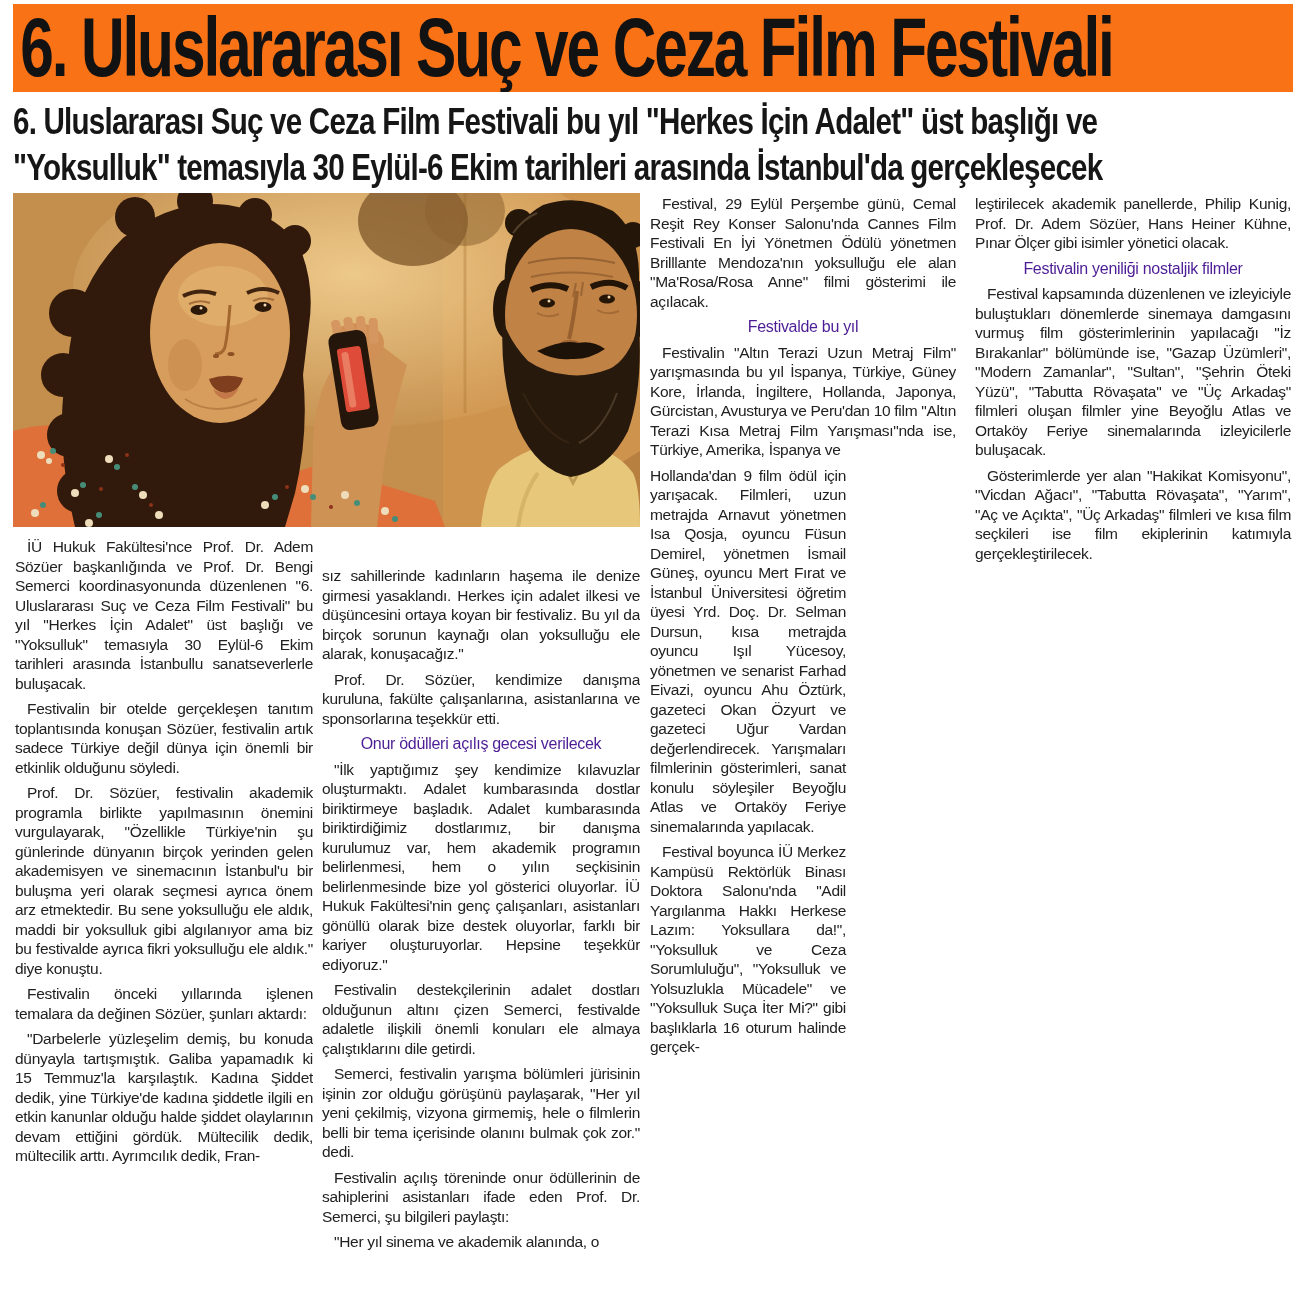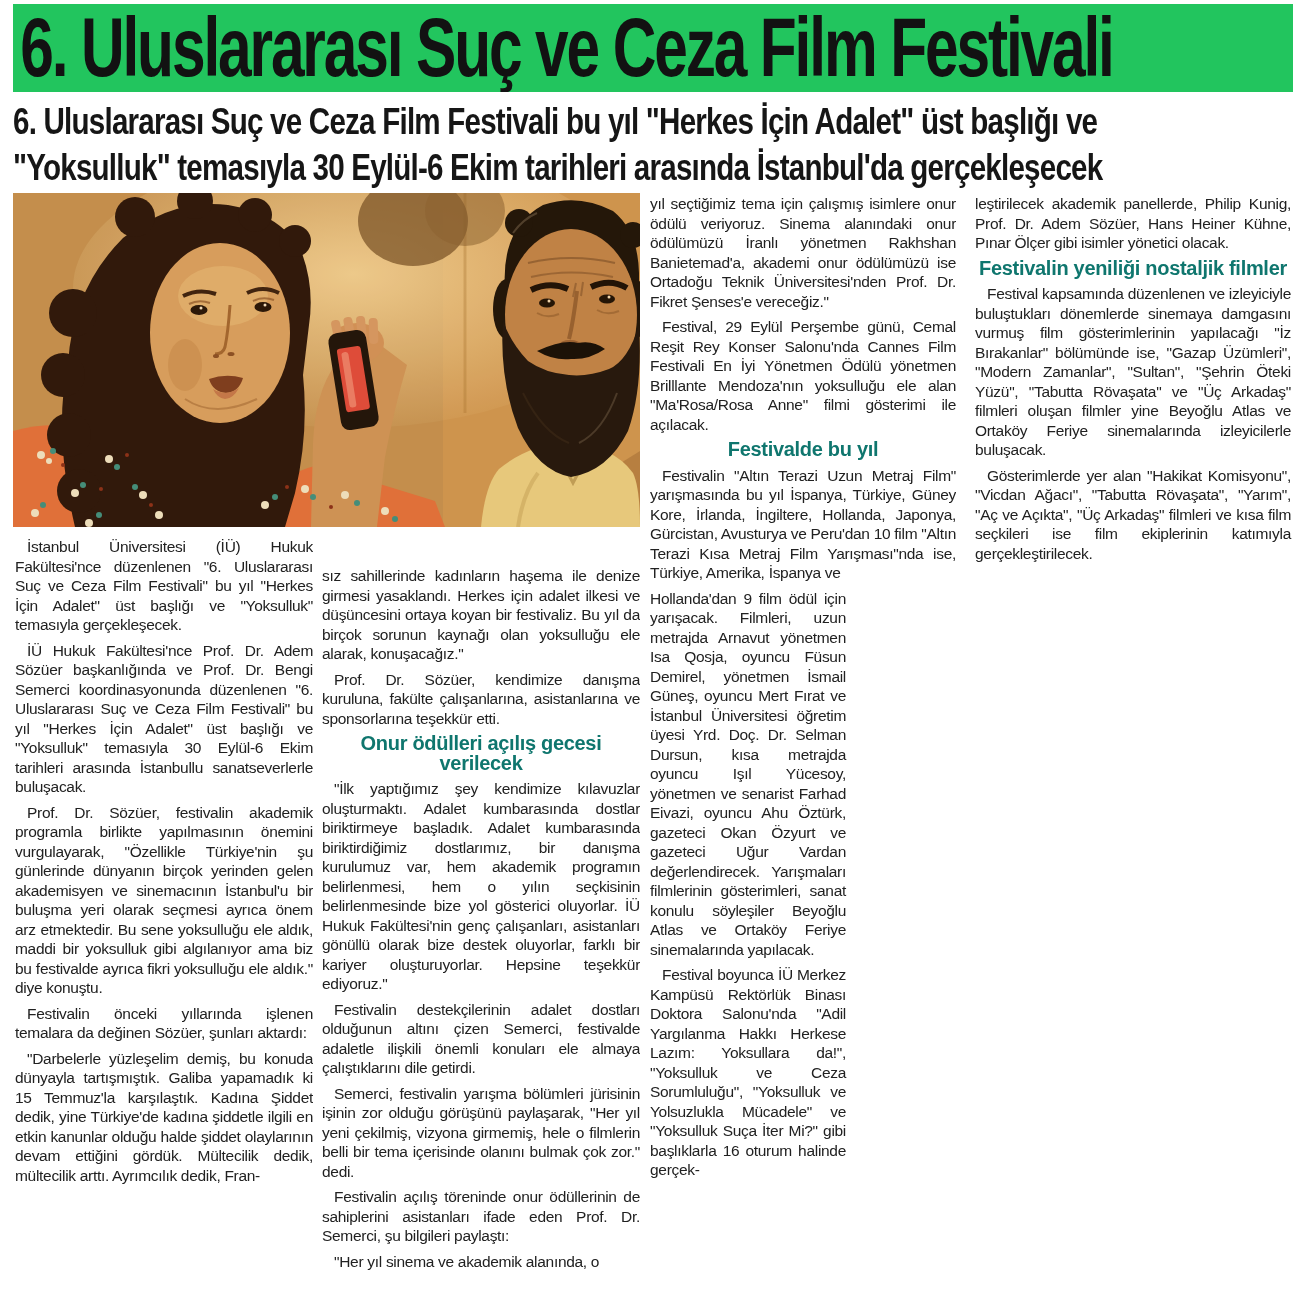--- a/index.html
+++ b/index.html
@@ -4,21 +4,21 @@
 <style>
   html,body{margin:0;padding:0;}
   body{
     width:1300px;height:1306px;background:#ffffff;
     font-family:"Liberation Sans",sans-serif;color:#1d1d1d;
     position:relative;overflow:hidden;
   }
   .page{position:absolute;left:0;top:0;width:1300px;height:1306px;}
   .masthead{
     position:absolute;left:13px;top:4px;width:1280px;height:88px;
-    background:#22c55e;overflow:hidden;
+    background:#f97316;overflow:hidden;
   }
   .masthead-text{
     display:inline-block;white-space:nowrap;
     font-size:84px;font-weight:bold;letter-spacing:-3px;
     transform:scaleX(.72);transform-origin:0 50%;
     line-height:86px;padding-left:10px;color:#121212;
   }
   .subhead{position:absolute;left:13px;top:99px;width:1287px;text-decoration:underline;}
   .subline{height:46px;line-height:46px;white-space:nowrap;}
   .subline span{
@@ -33,22 +33,22 @@
     text-align:justify;letter-spacing:-.3px;color:#212121;
     hyphens:auto;-webkit-hyphens:auto;
   }
   .col1{left:15px;top:537px;width:298px;height:769px;overflow:hidden;}
   .col2{left:322px;top:566px;width:318px;height:769px;overflow:hidden;}
   .col3{left:650px;top:194px;width:306px;height:1112px;overflow:hidden;}
   .col4{left:975px;top:194px;width:316px;}
   .p{margin:0 0 6px 0;text-indent:12px;}
   .cont{text-indent:0;}
   .colhead{
-    font-size:20px;font-weight:bold;text-align:center;
-    margin:2px 0 6px 0;letter-spacing:-.3px;color:#0f766e;
+    font-size:16px;font-weight:normal;text-align:center;
+    margin:2px 0 6px 0;letter-spacing:-.3px;color:#4c1d95;
   }
   .narrow{width:196px;}
 </style>
 </head>
 <body>
 
 <div class="page">
 
   <div class="masthead">
     <span class="masthead-text">6. Uluslararası Suç ve Ceza Film Festivali</span>
@@ -207,40 +207,39 @@
           <path d="M510 200 Q530 240 556 250" stroke="#3c2a18" stroke-width="2" fill="none" opacity="0.5"></path>
           <path d="M604 200 Q590 238 566 250" stroke="#6b5a45" stroke-width="2" fill="none" opacity="0.5"></path>
         </g>
       </g>
 
       <rect x="0" y="0" width="627" height="334" fill="#c87a30" opacity="0.05"></rect>
     </svg>
   </div>
 
   <div class="col col1">
-    <p class="p">İstanbul Üniversitesi (İÜ) Hukuk Fakültesi'nce düzenlenen "6. Uluslararası Suç ve Ceza Film Festivali" bu yıl "Herkes İçin Adalet" üst başlığı ve "Yoksulluk" temasıyla gerçekleşecek.</p>
     <p class="p">İÜ Hukuk Fakültesi'nce Prof. Dr. Adem Sözüer başkanlığında ve Prof. Dr. Bengi Semerci koordinasyonunda düzenlenen "6. Uluslararası Suç ve Ceza Film Festivali" bu yıl "Herkes İçin Adalet" üst başlığı ve "Yoksulluk" temasıyla 30 Eylül-6 Ekim tarihleri arasında İstanbullu sanatseverlerle buluşacak.</p>
+    <p class="p">Festivalin bir otelde gerçekleşen tanıtım toplantısında konuşan Sözüer, festivalin artık sadece Türkiye değil dünya için önemli bir etkinlik olduğunu söyledi.</p>
     <p class="p">Prof. Dr. Sözüer, festivalin akademik programla birlikte yapılmasının önemini vurgulayarak, "Özellikle Türkiye'nin şu günlerinde dünyanın birçok yerinden gelen akademisyen ve sinemacının İstanbul'u bir buluşma yeri olarak seçmesi ayrıca önem arz etmektedir. Bu sene yoksulluğu ele aldık, maddi bir yoksulluk gibi algılanıyor ama biz bu festivalde ayrıca fikri yoksulluğu ele aldık." diye konuştu.</p>
     <p class="p">Festivalin önceki yıllarında işlenen temalara da değinen Sözüer, şunları aktardı:</p>
     <p class="p">"Darbelerle yüzleşelim demiş, bu konuda dünyayla tartışmıştık. Galiba yapamadık ki 15 Temmuz'la karşılaştık. Kadına Şiddet dedik, yine Türkiye'de kadına şiddetle ilgili en etkin kanunlar olduğu halde şiddet olaylarının devam ettiğini gördük. Mültecilik dedik, mültecilik arttı. Ayrımcılık dedik, Fran-</p>
   </div>
 
   <div class="col col2">
     <p class="p cont">sız sahillerinde kadınların haşema ile denize girmesi yasaklandı. Herkes için adalet ilkesi ve düşüncesini ortaya koyan bir festivaliz. Bu yıl da birçok sorunun kaynağı olan yoksulluğu ele alarak, konuşacağız."</p>
     <p class="p">Prof. Dr. Sözüer, kendimize danışma kuruluna, fakülte çalışanlarına, asistanlarına ve sponsorlarına teşekkür etti.</p>
     <h3 class="colhead">Onur ödülleri açılış gecesi verilecek</h3>
     <p class="p">"İlk yaptığımız şey kendimize kılavuzlar oluşturmaktı. Adalet kumbarasında dostlar biriktirmeye başladık. Adalet kumbarasında biriktirdiğimiz dostlarımız, bir danışma kurulumuz var, hem akademik programın belirlenmesi, hem o yılın seçkisinin belirlenmesinde bize yol gösterici oluyorlar. İÜ Hukuk Fakültesi'nin genç çalışanları, asistanları gönüllü olarak bize destek oluyorlar, farklı bir kariyer oluşturuyorlar. Hepsine teşekkür ediyoruz."</p>
     <p class="p">Festivalin destekçilerinin adalet dostları olduğunun altını çizen Semerci, festivalde adaletle ilişkili önemli konuları ele almaya çalıştıklarını dile getirdi.</p>
     <p class="p">Semerci, festivalin yarışma bölümleri jürisinin işinin zor olduğu görüşünü paylaşarak, "Her yıl yeni çekilmiş, vizyona girmemiş, hele o filmlerin belli bir tema içerisinde olanını bulmak çok zor." dedi.</p>
     <p class="p">Festivalin açılış töreninde onur ödüllerinin de sahiplerini asistanları ifade eden Prof. Dr. Semerci, şu bilgileri paylaştı:</p>
     <p class="p">"Her yıl sinema ve akademik alanında, o</p>
   </div>
 
   <div class="col col3">
-    <p class="p cont">yıl seçtiğimiz tema için çalışmış isimlere onur ödülü veriyoruz. Sinema alanındaki onur ödülümüzü İranlı yönetmen Rakhshan Banietemad'a, akademi onur ödülümüzü ise Ortadoğu Teknik Üniversitesi'nden Prof. Dr. Fikret Şenses'e vereceğiz."</p>
     <p class="p">Festival, 29 Eylül Perşembe günü, Cemal Reşit Rey Konser Salonu'nda Cannes Film Festivali En İyi Yönetmen Ödülü yönetmen Brilllante Mendoza'nın yoksulluğu ele alan "Ma'Rosa/Rosa Anne" filmi gösterimi ile açılacak.</p>
     <h3 class="colhead">Festivalde bu yıl</h3>
     <p class="p">Festivalin "Altın Terazi Uzun Metraj Film" yarışmasında bu yıl İspanya, Türkiye, Güney Kore, İrlanda, İngiltere, Hollanda, Japonya, Gürcistan, Avusturya ve Peru'dan 10 film "Altın Terazi Kısa Metraj Film Yarışması"nda ise, Türkiye, Amerika, İspanya ve</p>
     <div class="narrow">
       <p class="p cont">Hollanda'dan 9 film ödül için yarışacak. Filmleri, uzun metrajda Arnavut yönetmen Isa Qosja, oyuncu Füsun Demirel, yönetmen İsmail Güneş, oyuncu Mert Fırat ve İstanbul Üniversitesi öğretim üyesi Yrd. Doç. Dr. Selman Dursun, kısa metrajda oyuncu Işıl Yücesoy, yönetmen ve senarist Farhad Eivazi, oyuncu Ahu Öztürk, gazeteci Okan Özyurt ve gazeteci Uğur Vardan değerlendirecek. Yarışmaları filmlerinin gösterimleri, sanat konulu söyleşiler Beyoğlu Atlas ve Ortaköy Feriye sinemalarında yapılacak.</p>
       <p class="p">Festival boyunca İÜ Merkez Kampüsü Rektörlük Binası Doktora Salonu'nda "Adil Yargılanma Hakkı Herkese Lazım: Yoksullara da!", "Yoksulluk ve Ceza Sorumluluğu", "Yoksulluk ve Yolsuzlukla Mücadele" ve "Yoksulluk Suça İter Mi?" gibi başlıklarla 16 oturum halinde gerçek-</p>
     </div>
   </div>
 
   <div class="col col4">

